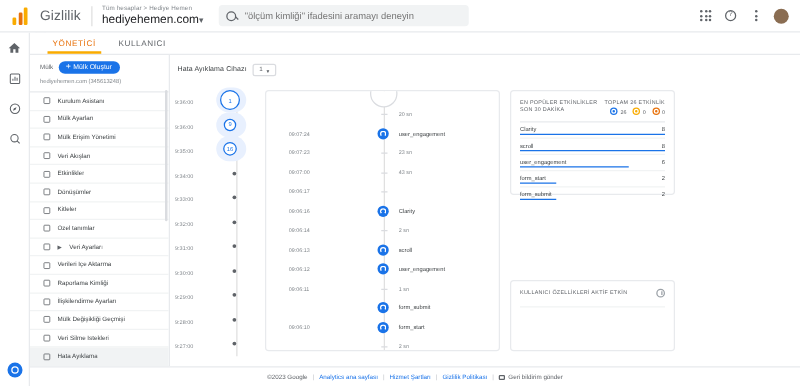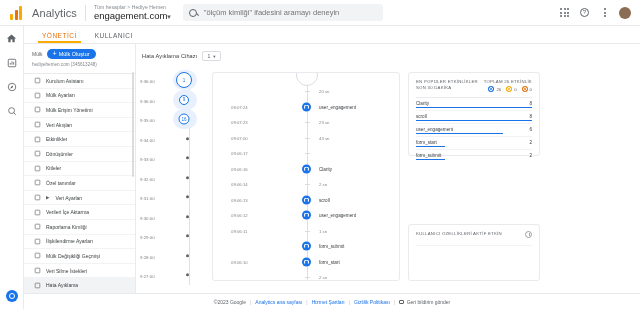--- a/index.html
+++ b/index.html
@@ -195,26 +195,26 @@
 <body>
 
 <div class="app">
 
   <div class="topbar">
     <div class="ga-logo">
         <i></i>
         <i></i>
         <i></i>
       </div>
-    <div class="brand">Analytics</div>
+    <div class="brand">Gizlilik</div>
     <div class="acct-sep"></div>
     <div class="acct">
       <span class="crumb">Tüm hesaplar &gt; Hediye Hemen</span>
       <span class="prop">
-        <span>engagement.com</span><span class="caret">▾</span>
+        <span>hediyehemen.com</span><span class="caret">▾</span>
       </span>
     </div>
     <div class="searchbox">
       <span class="mg"></span>
       <input type="text" placeholder="&quot;ölçüm kimliği&quot; ifadesini aramayı deneyin" style="">
     </div>
     <div class="topright">
       <span class="ic">
         <span class="grid9">
             <span></span>

